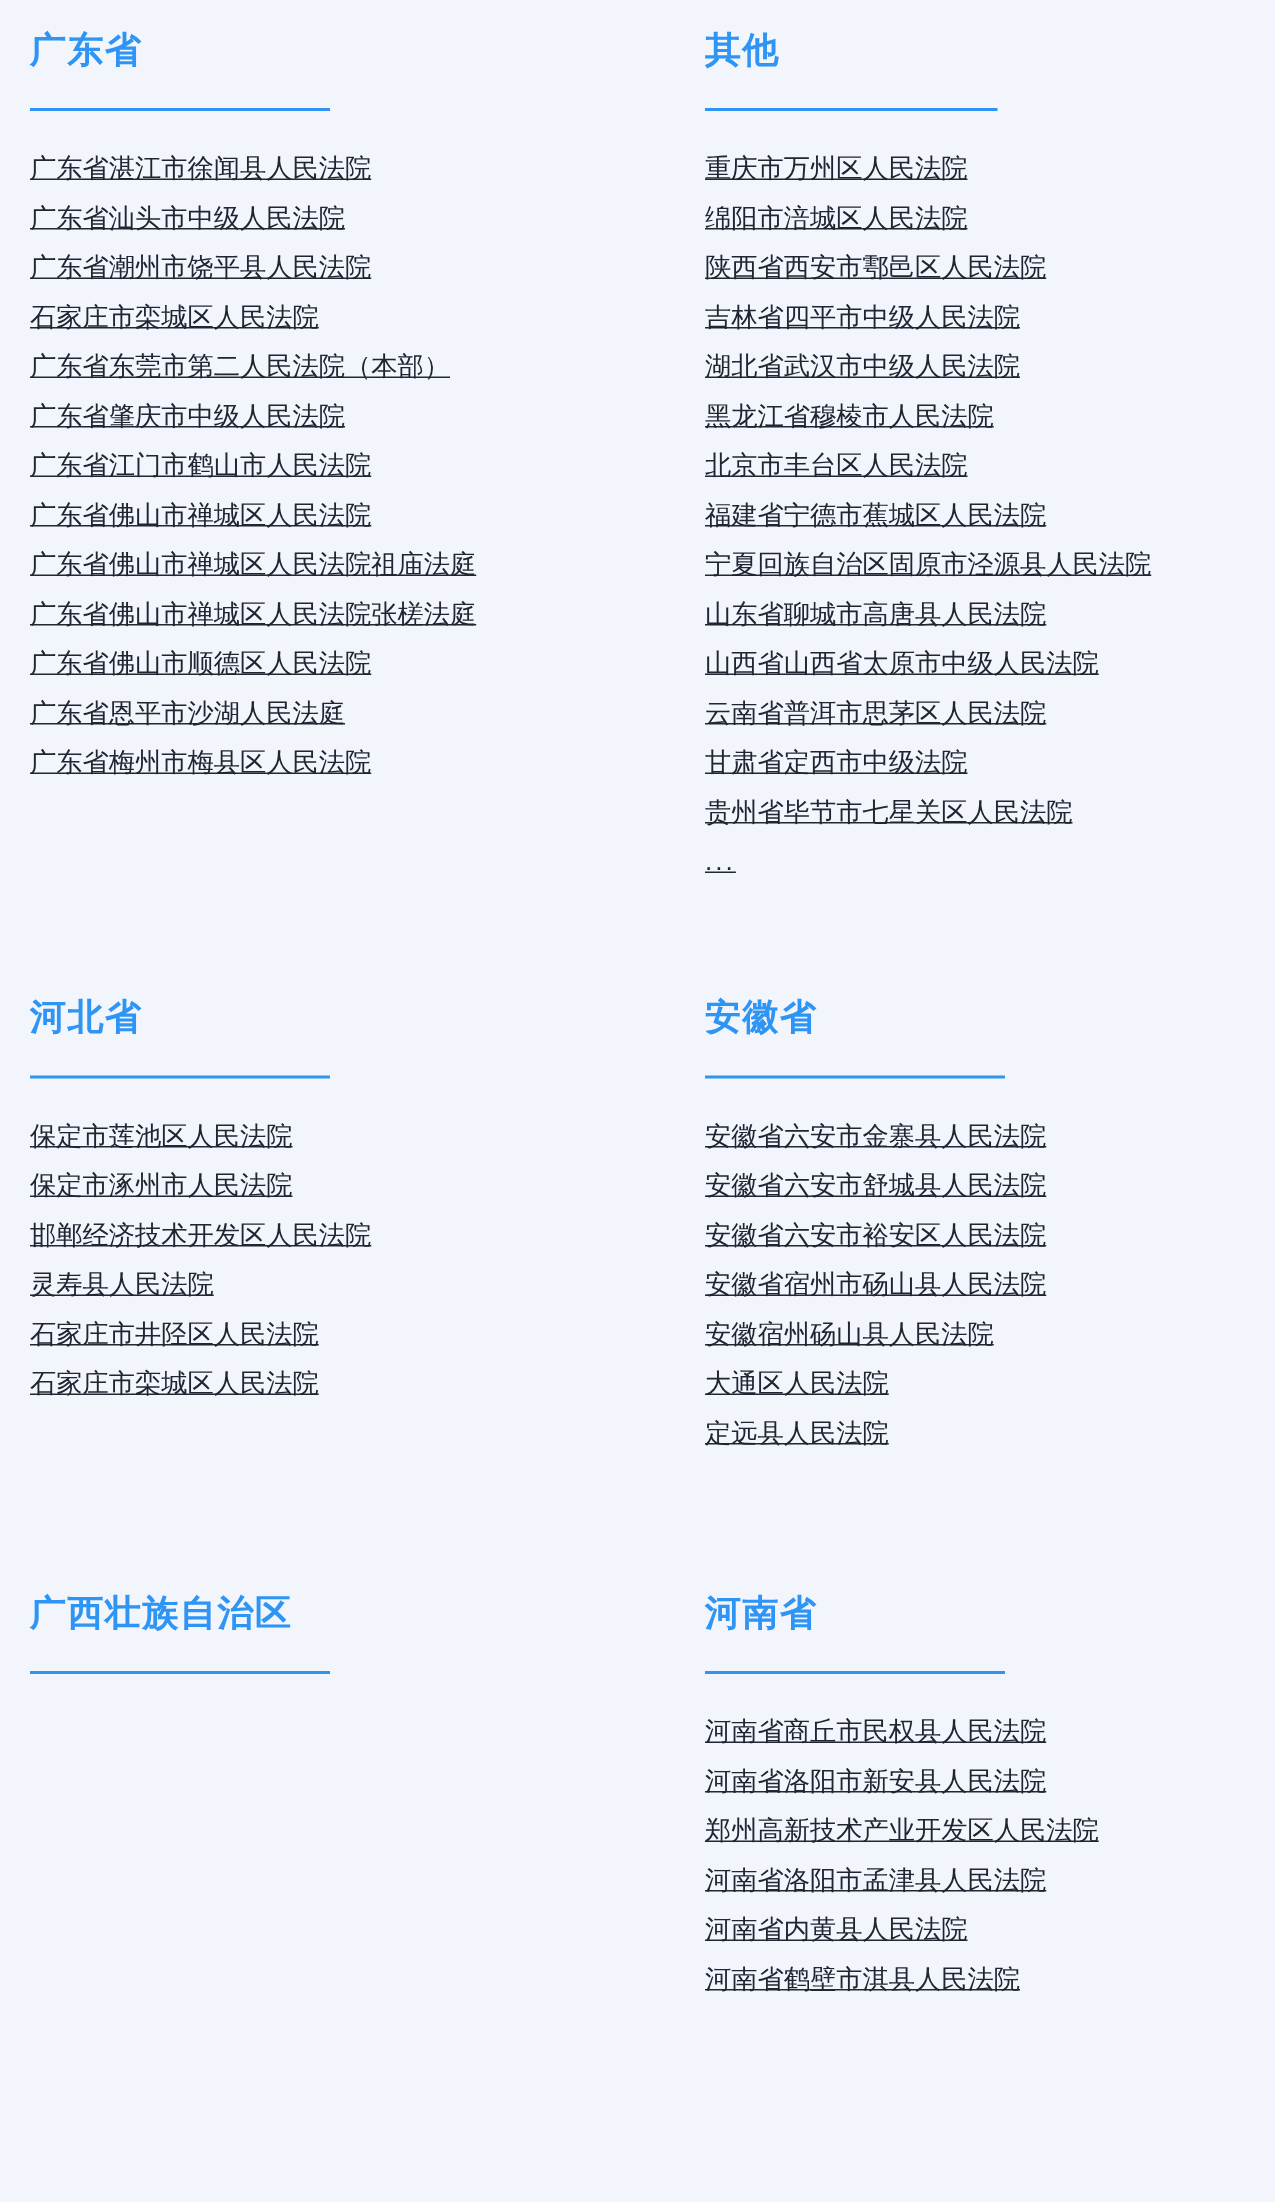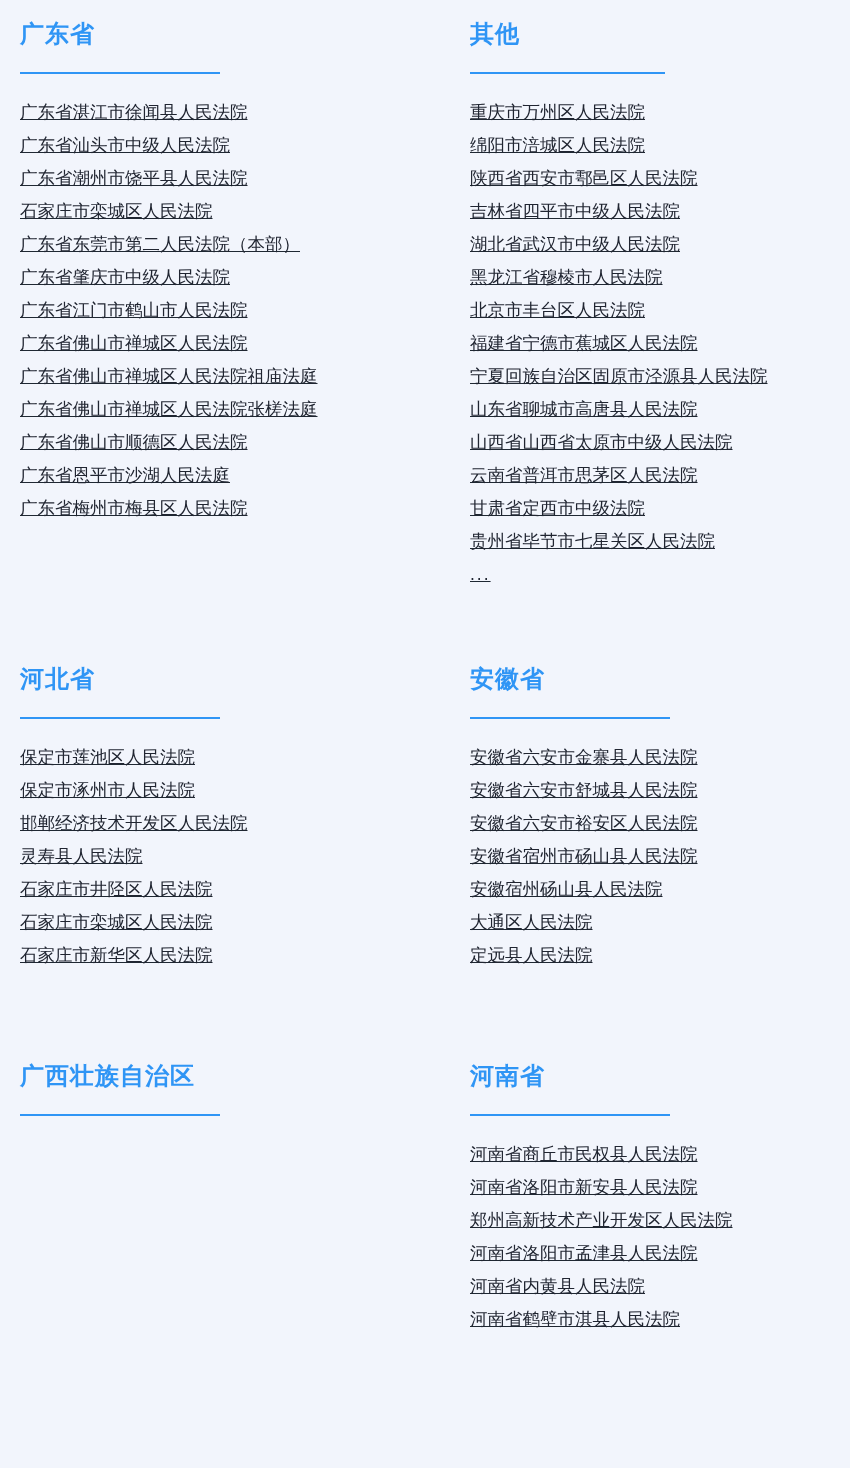--- a/index.html
+++ b/index.html
@@ -130,21 +130,20 @@
     <div class="block left">
       <div class="block-title">河北省</div>
       <div class="rule"></div>
       <ul class="court-list">
         <li>保定市莲池区人民法院</li>
         <li>保定市涿州市人民法院</li>
         <li>邯郸经济技术开发区人民法院</li>
         <li>灵寿县人民法院</li>
         <li>石家庄市井陉区人民法院</li>
         <li>石家庄市栾城区人民法院</li>
-        <li>石家庄市新华区人民法院</li>
       </ul>
     </div>
 
     <div class="block right">
       <div class="block-title">安徽省</div>
       <div class="rule"></div>
       <ul class="court-list">
         <li>安徽省六安市金寨县人民法院</li>
         <li>安徽省六安市舒城县人民法院</li>
         <li>安徽省六安市裕安区人民法院</li>

